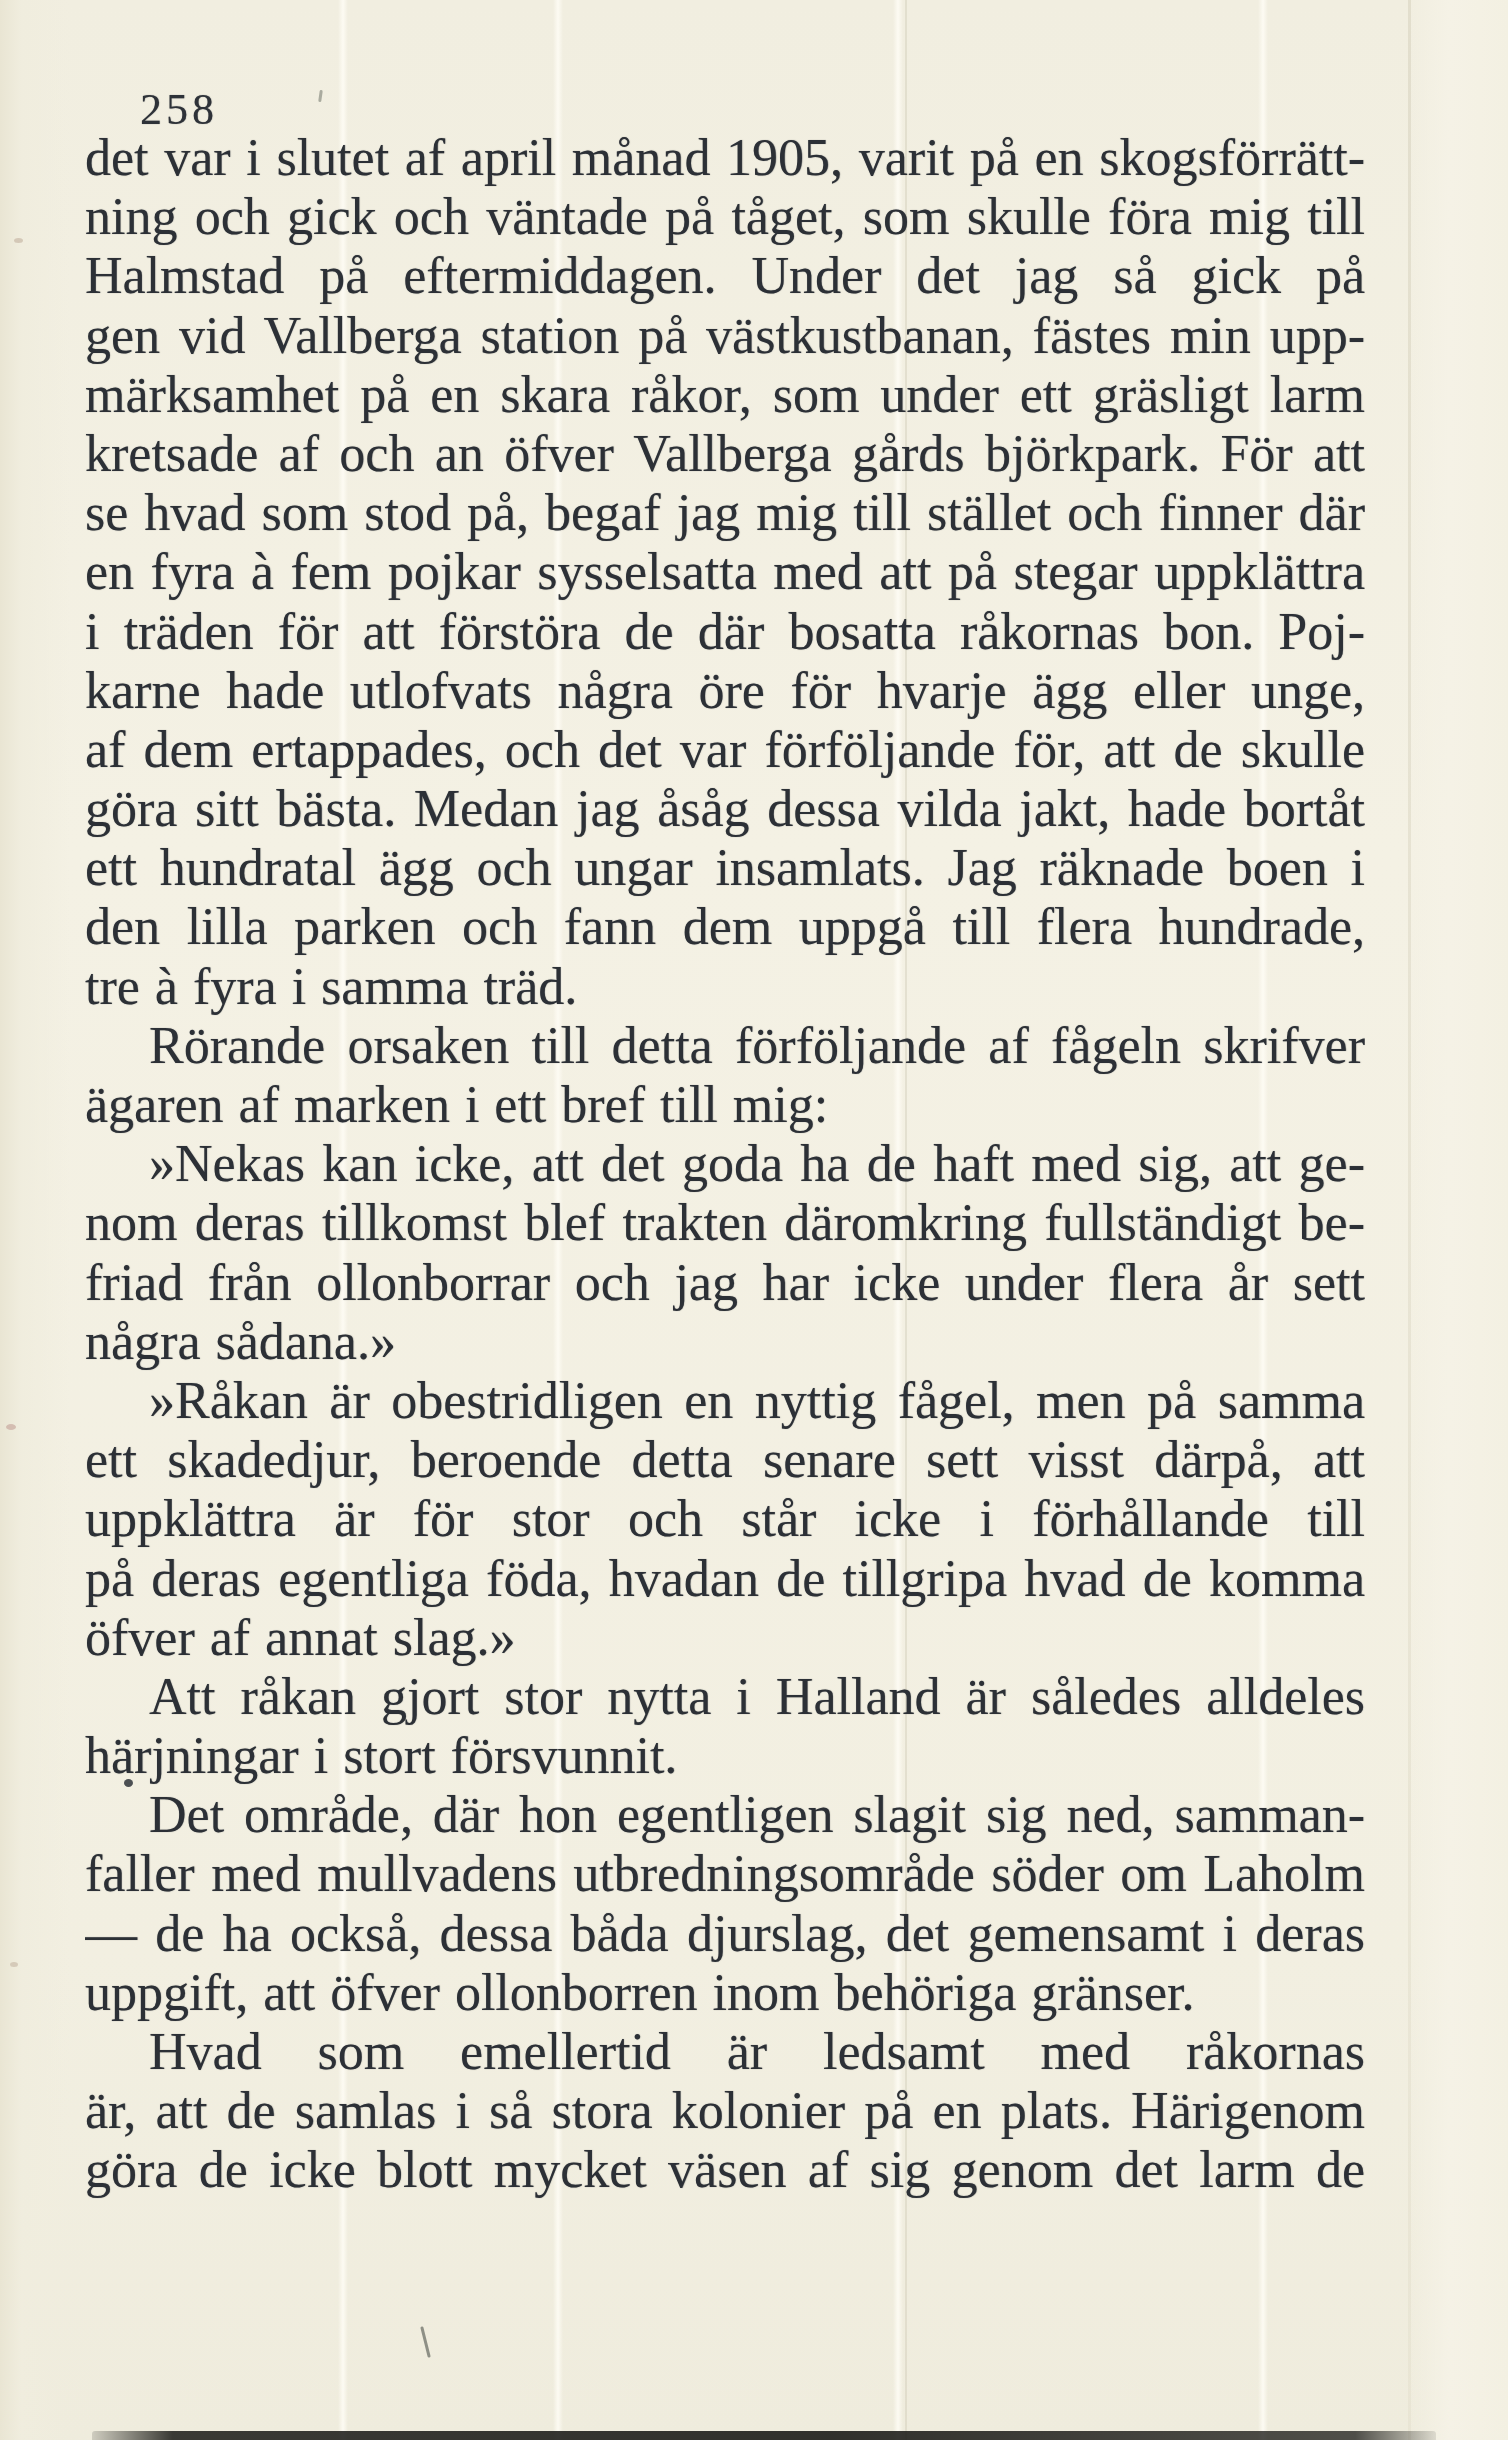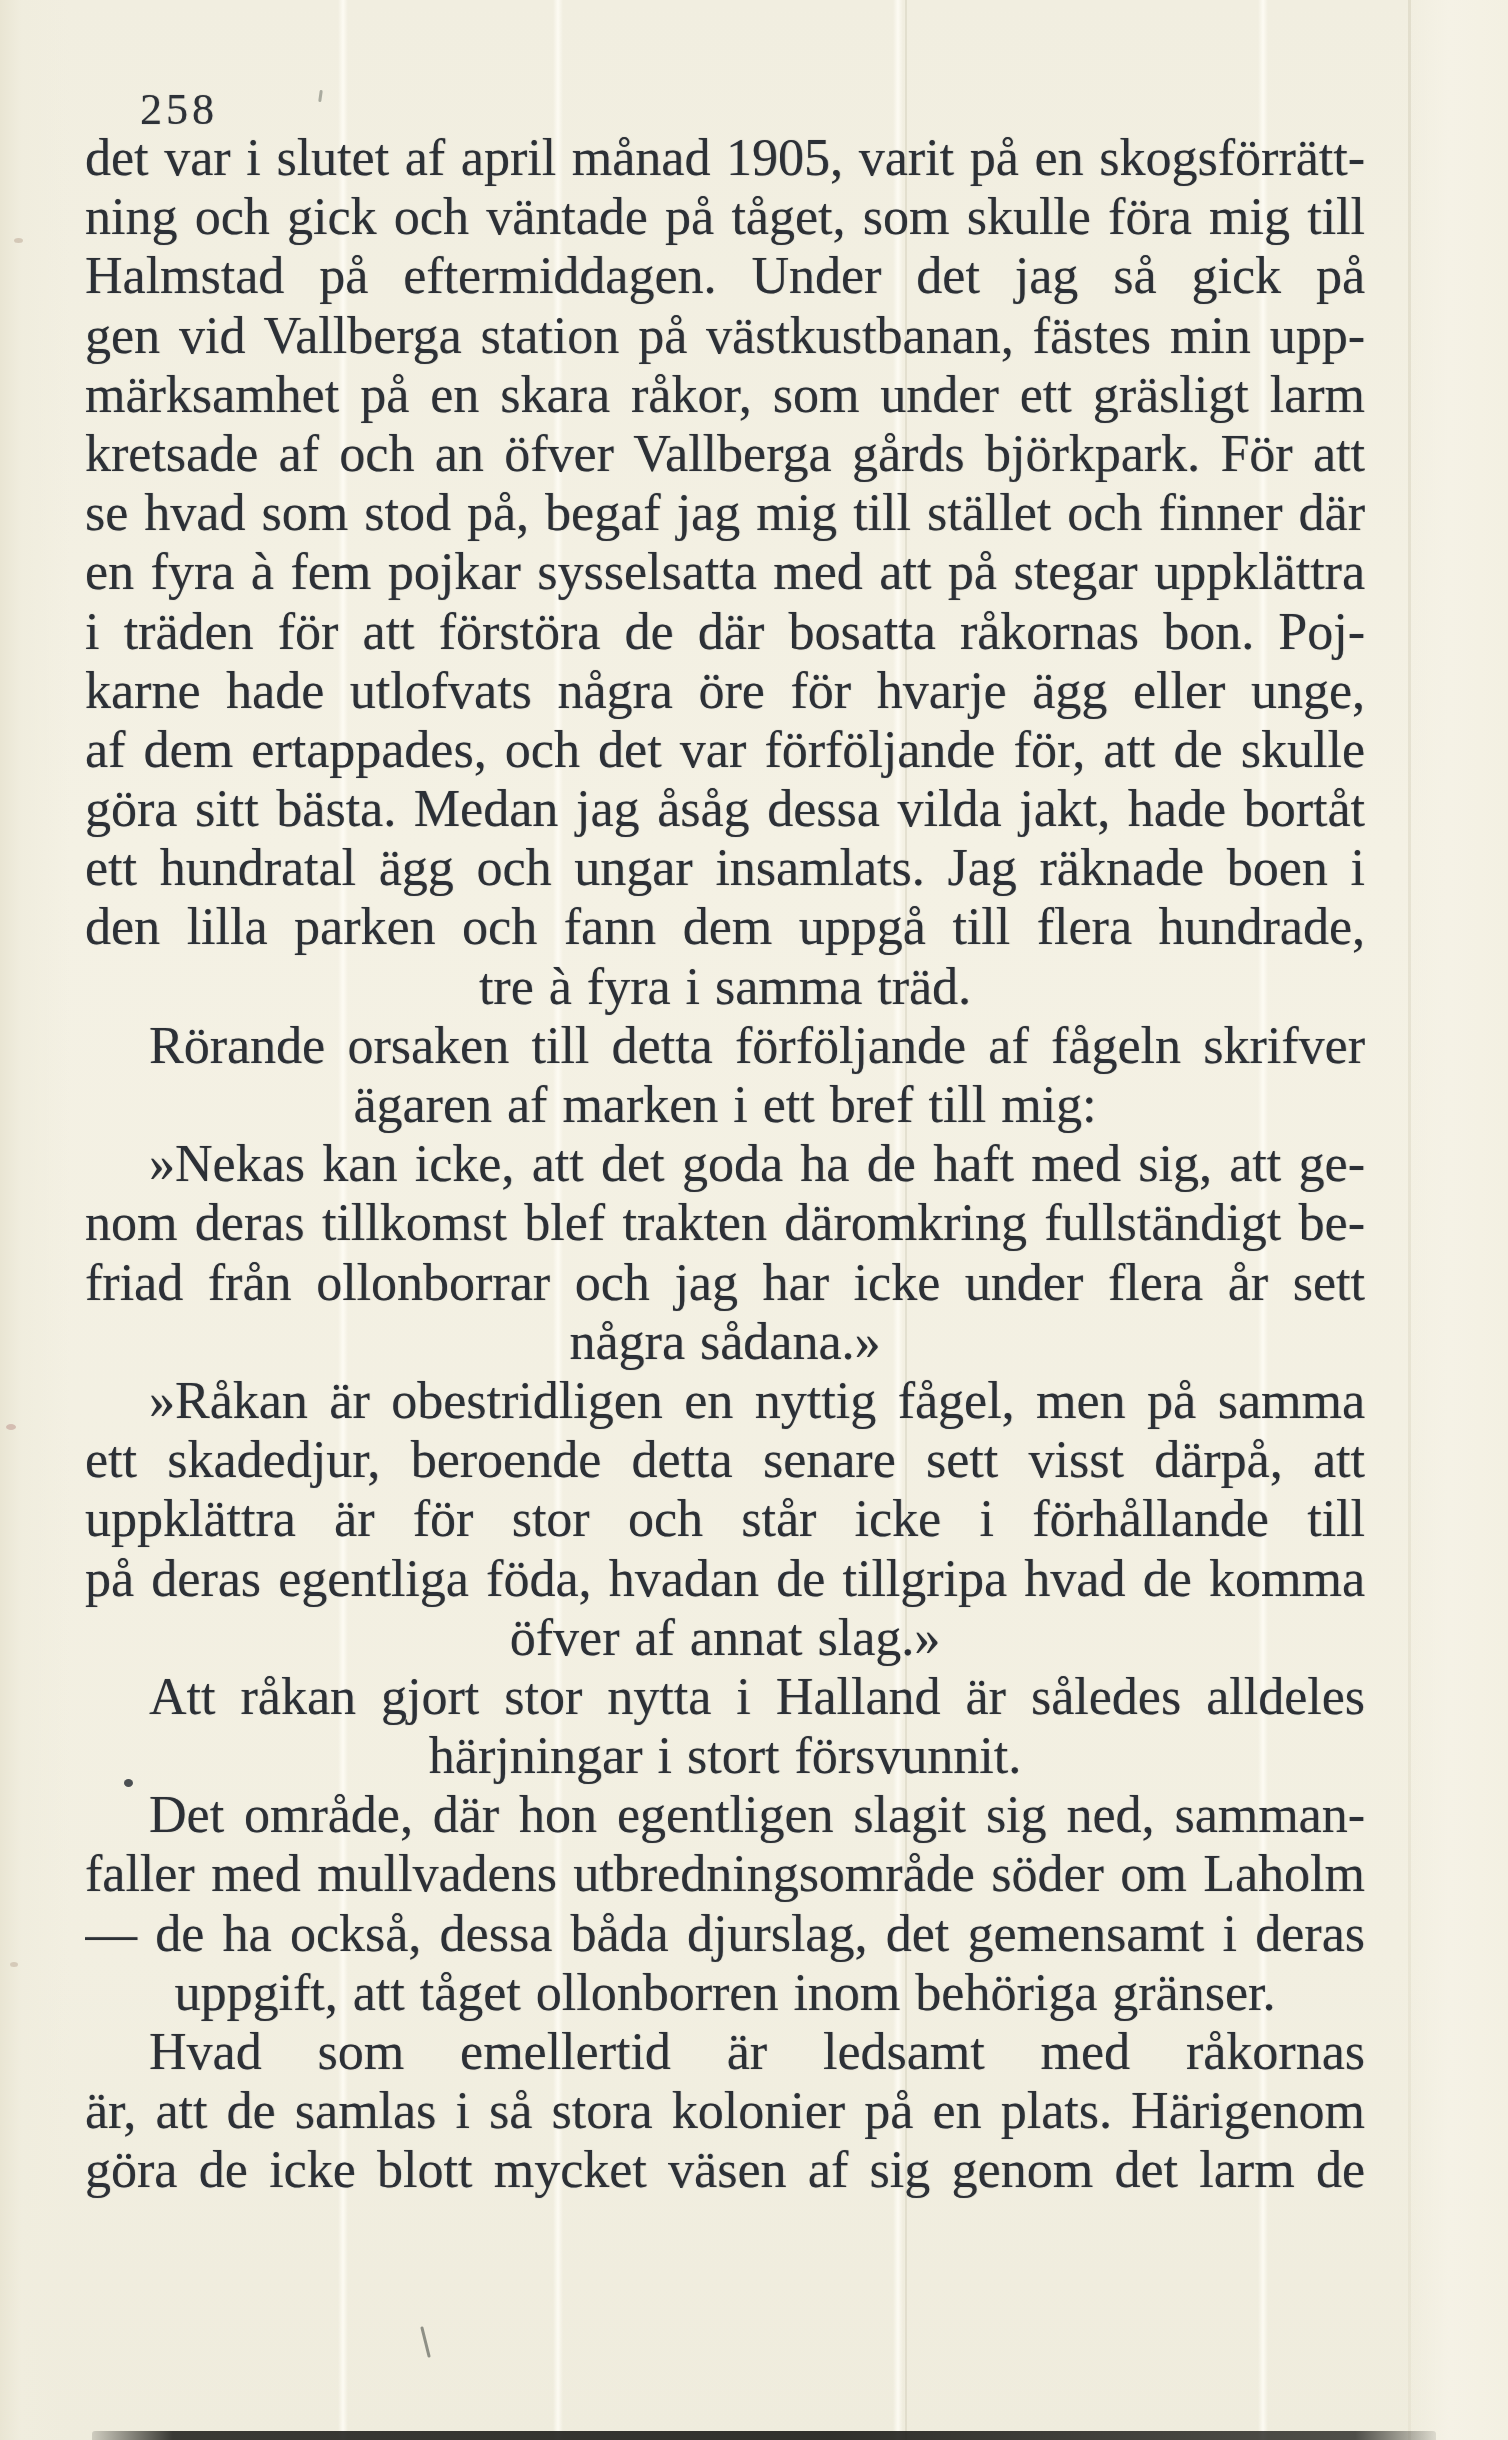--- a/index.html
+++ b/index.html
@@ -61,21 +61,21 @@
     width: 1280px;
     color: #2c3036;
     font-size: 52px;
     text-shadow: 0.3px 0.3px 1px rgba(44,48,54,0.5);
     word-spacing: 2px;
   }
   .line {
     height: 59.2px;
     line-height: 59.2px;
     overflow: hidden;
-    text-align: center;
+    text-align: left;
     white-space: normal;
   }
   .line.j {
     text-align: justify;
   }
   .line.j::after {
     content: "";
     display: inline-block;
     width: 100%;
     height: 0;
@@ -166,21 +166,21 @@
     <div class="line j ind">»Råkan är obestridligen en nyttig fågel, men på samma gång</div>
     <div class="line j">ett skadedjur, beroende detta senare sett visst därpå, att deras</div>
     <div class="line j">uppklättra är för stor och står icke i förhållande till tillgången</div>
     <div class="line j">på deras egentliga föda, hvadan de tillgripa hvad de komma</div>
     <div class="line">öfver af annat slag.»</div>
     <div class="line j ind">Att råkan gjort stor nytta i Halland är således alldeles</div>
     <div class="line">härjningar i stort försvunnit.</div>
     <div class="line j ind">Det område, där hon egentligen slagit sig ned, samman-</div>
     <div class="line j">faller med mullvadens utbredningsområde söder om Laholm</div>
     <div class="line j">— de ha också, dessa båda djurslag, det gemensamt i deras</div>
-    <div class="line">uppgift, att tåget ollonborren inom behöriga gränser.</div>
+    <div class="line">uppgift, att öfver ollonborren inom behöriga gränser.</div>
     <div class="line j ind">Hvad som emellertid är ledsamt med råkornas uppträdande,</div>
     <div class="line j">är, att de samlas i så stora kolonier på en plats. Härigenom</div>
     <div class="line j">göra de icke blott mycket väsen af sig genom det larm de</div>
   </div>
 
 <div class="ink-dot"></div>
 <div class="stray-mark"></div>
 <div class="edge-speck-1"></div>
 <div class="edge-speck-2"></div>
 <div class="edge-speck-3"></div>

